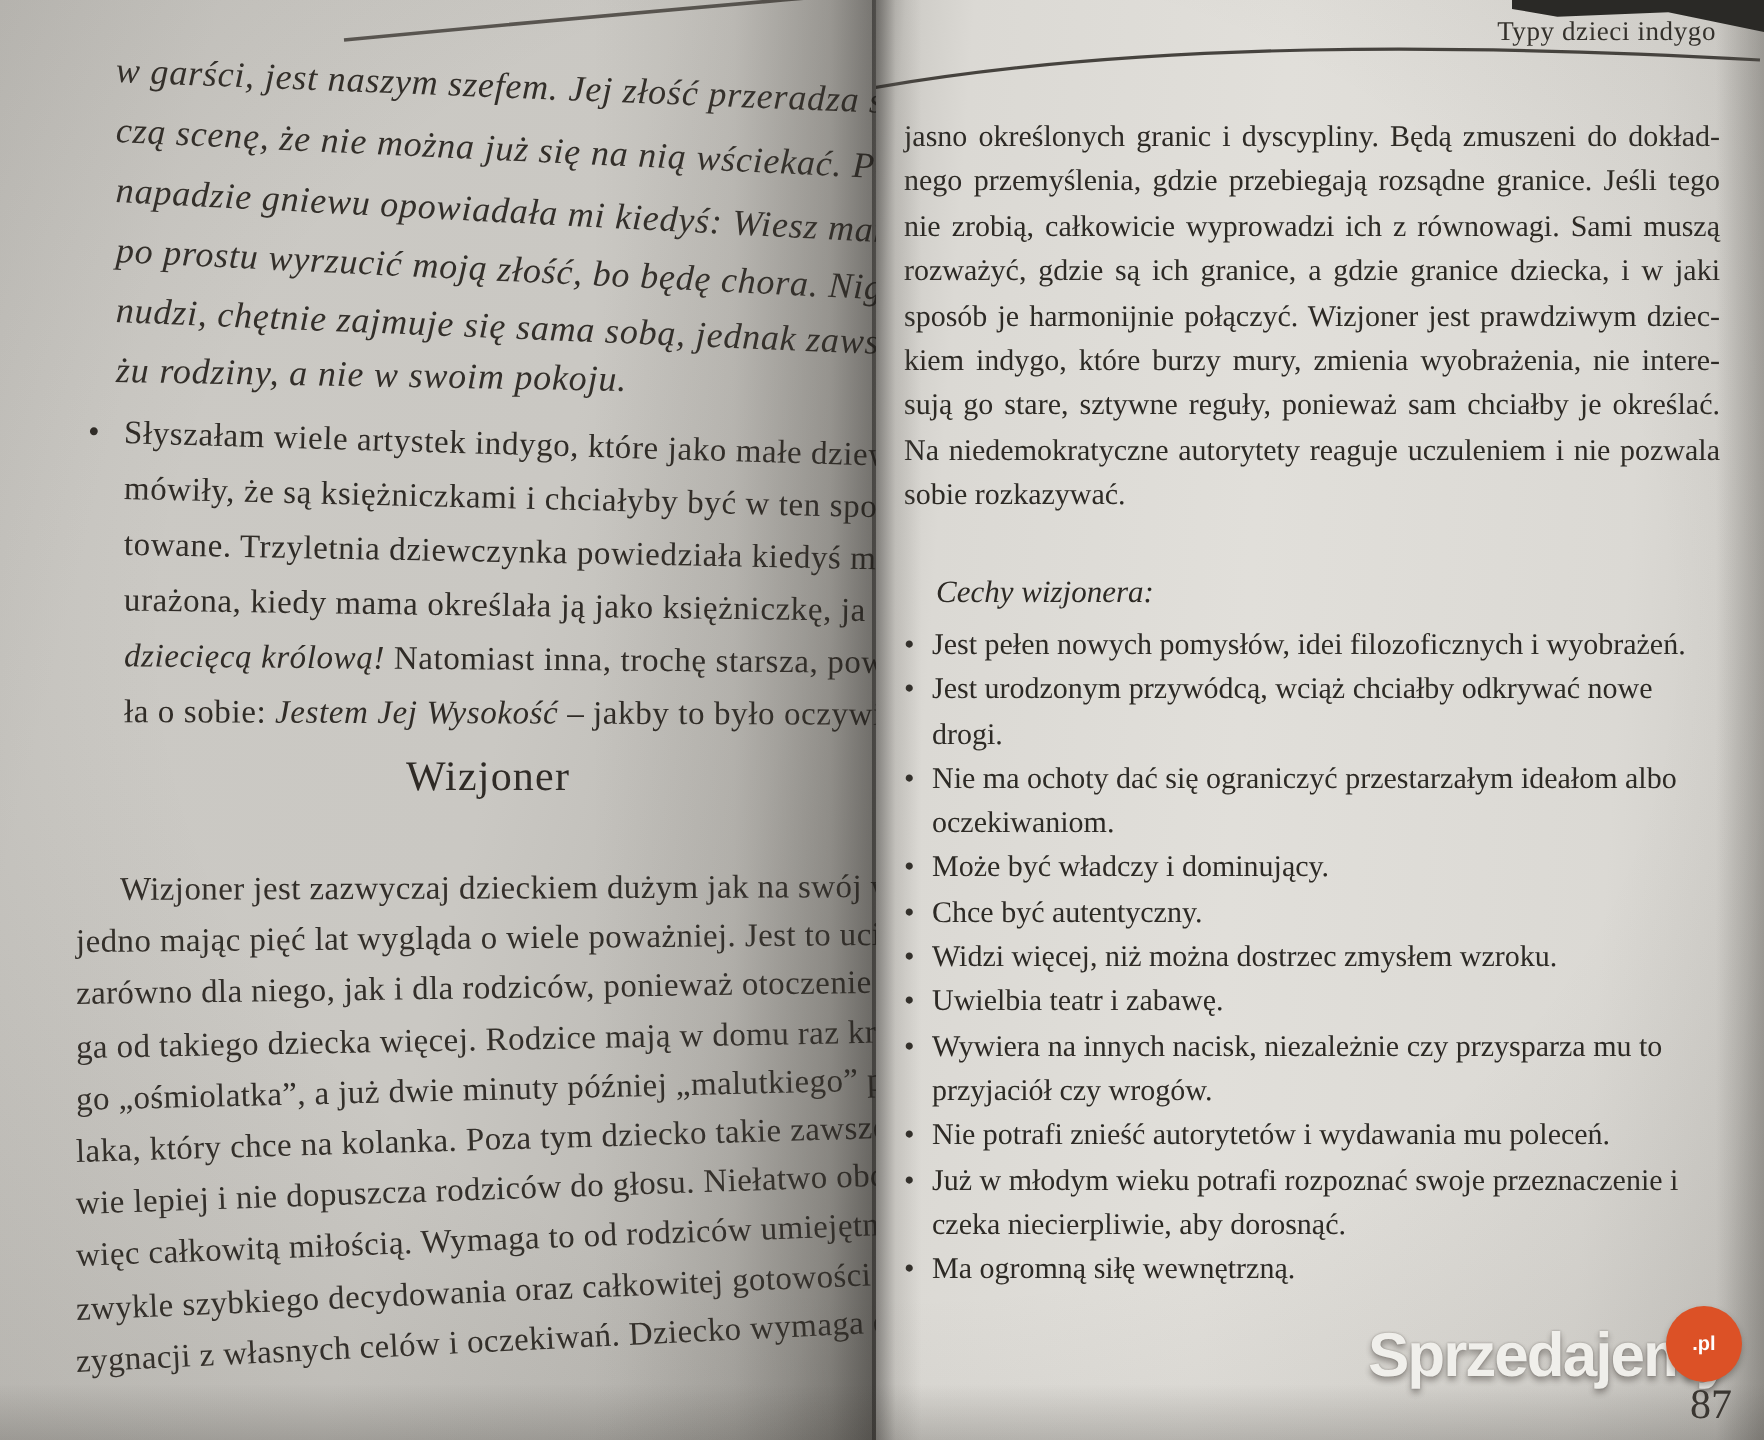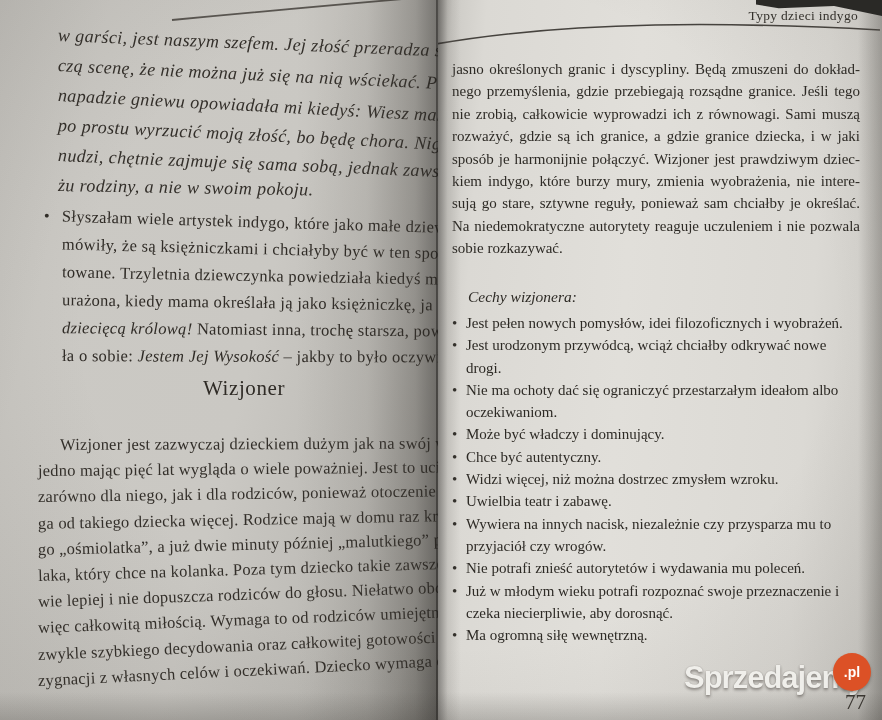--- a/index.html
+++ b/index.html
@@ -54,21 +54,21 @@
   .li{display:flex;}
   .li .dot{flex:0 0 14px;}
   .li .txt{flex:1;}
   
   #watermark{position:absolute;left:684px;top:660px;z-index:7;}
   #wm-brand{font-family:"Liberation Sans",sans-serif;font-weight:bold;font-size:31px;
     letter-spacing:-1px;color:#f3f2ee;opacity:.92;
     text-shadow:0 2px 3px rgba(55,50,45,.5),0 0 1px rgba(90,85,78,.6);}
   #wm-badge{position:absolute;left:149px;top:-7px;width:38px;height:38px;border-radius:50%;
     background:#dc5126;display:flex;align-items:center;justify-content:center;
-    font-family:"Liberation Sans",sans-serif;font-weight:bold;font-size:14px;color:#fff;
+    font-family:"Liberation Sans",sans-serif;font-weight:bold;font-size:10px;color:#fff;
     box-shadow:0 2px 3px rgba(40,36,32,.35);}
   #page-number{position:absolute;left:845px;top:690px;z-index:7;
     font-size:21px;color:#3a3631;}
 </style>
 </head>
 <body>
 
 <div id="stage">
 
   <div class="page" id="page-left">
@@ -176,21 +176,21 @@
     <div class="li">
         <span class="dot">•</span>
         <span class="txt">Ma ogromną siłę wewnętrzną.</span>
       </div>
   </div>
 
   <div id="watermark">
     <span id="wm-brand">Sprzedajemy</span>
     <span id="wm-badge">.pl</span>
   </div>
-  <div id="page-number">77</div>
+  <div id="page-number">87</div>
 
   <div class="ov" id="left-fade"></div>
   <div class="ov" id="gutter-shadow"></div>
   <div class="ov" id="right-edge"></div>
   <div class="ov" id="bottom-fade"></div>
   <div class="ov" id="vignette"></div>
   <div class="ov" id="corner-dark"></div>
 </div>
 
 </body></html>

